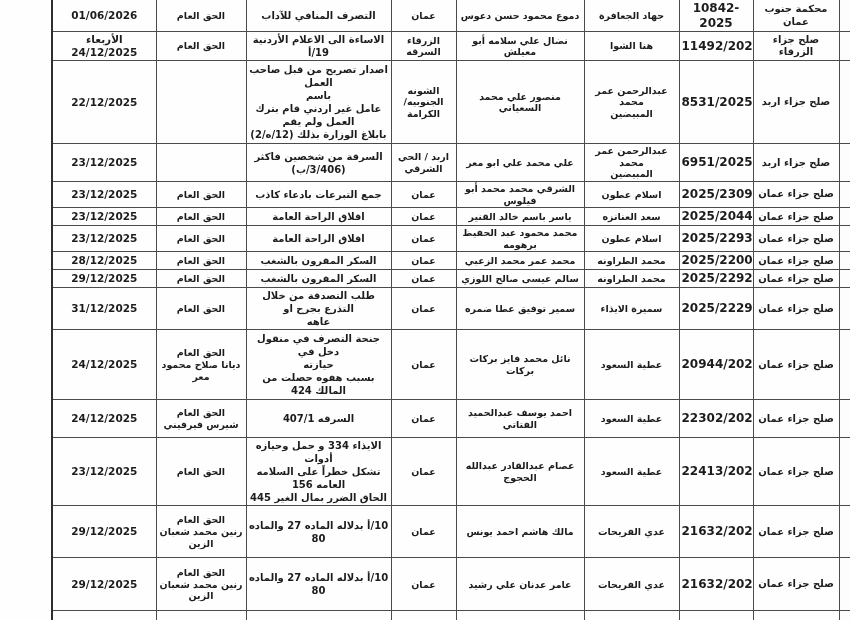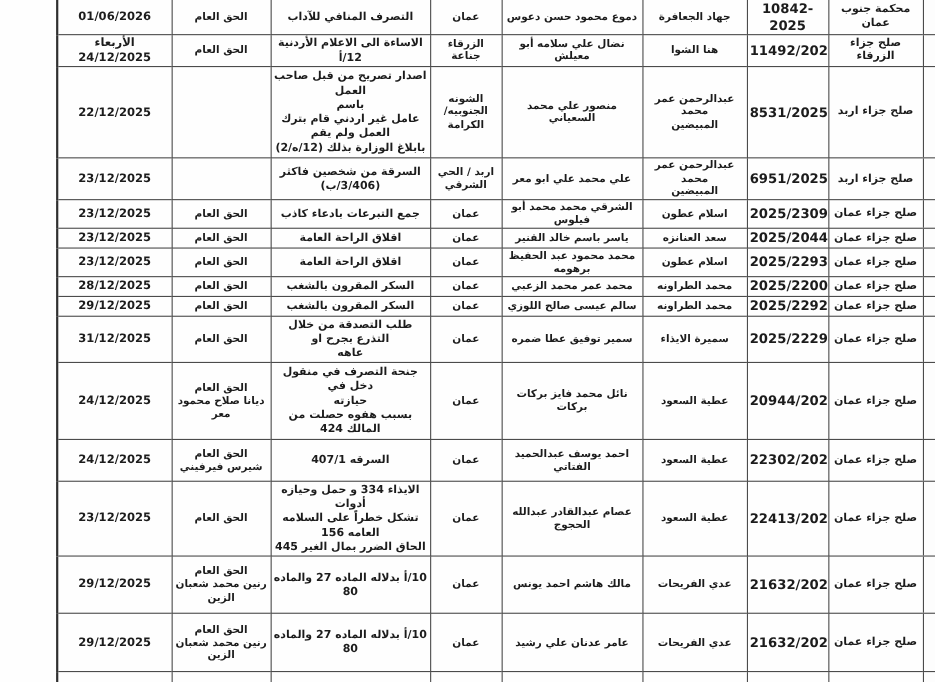--- a/index.html
+++ b/index.html
@@ -60,22 +60,22 @@
           <td class="col-charge">التصرف المنافي للآداب</td>
           <td class="col-prosecutor">الحق العام</td>
           <td class="col-date">01/06/2026</td>
         </tr>
         <tr style="height: 20px;">
           <td class="col-cut"></td>
           <td class="col-court">صلح جزاء الزرقاء</td>
           <td class="col-case_number">11492/2025</td>
           <td class="col-judge">هنا الشوا</td>
           <td class="col-defendant">نضال علي سلامه أبو معيلش</td>
-          <td class="col-location">الزرقاء جناعة</td>
-          <td class="col-charge">الاساءة الى الاعلام الأردنية 12/أ</td>
+          <td class="col-location">الزرقاء السرقه</td>
+          <td class="col-charge">الاساءة الى الاعلام الأردنية 19/أ</td>
           <td class="col-prosecutor">الحق العام</td>
           <td class="col-date">الأربعاء 24/12/2025</td>
         </tr>
         <tr style="height: 83px;">
           <td class="col-cut"></td>
           <td class="col-court">صلح جزاء اربد</td>
           <td class="col-case_number">8531/2025</td>
           <td class="col-judge">عبدالرحمن عمر محمد
 المبيضين</td>
           <td class="col-defendant">منصور علي محمد السعياني</td>

